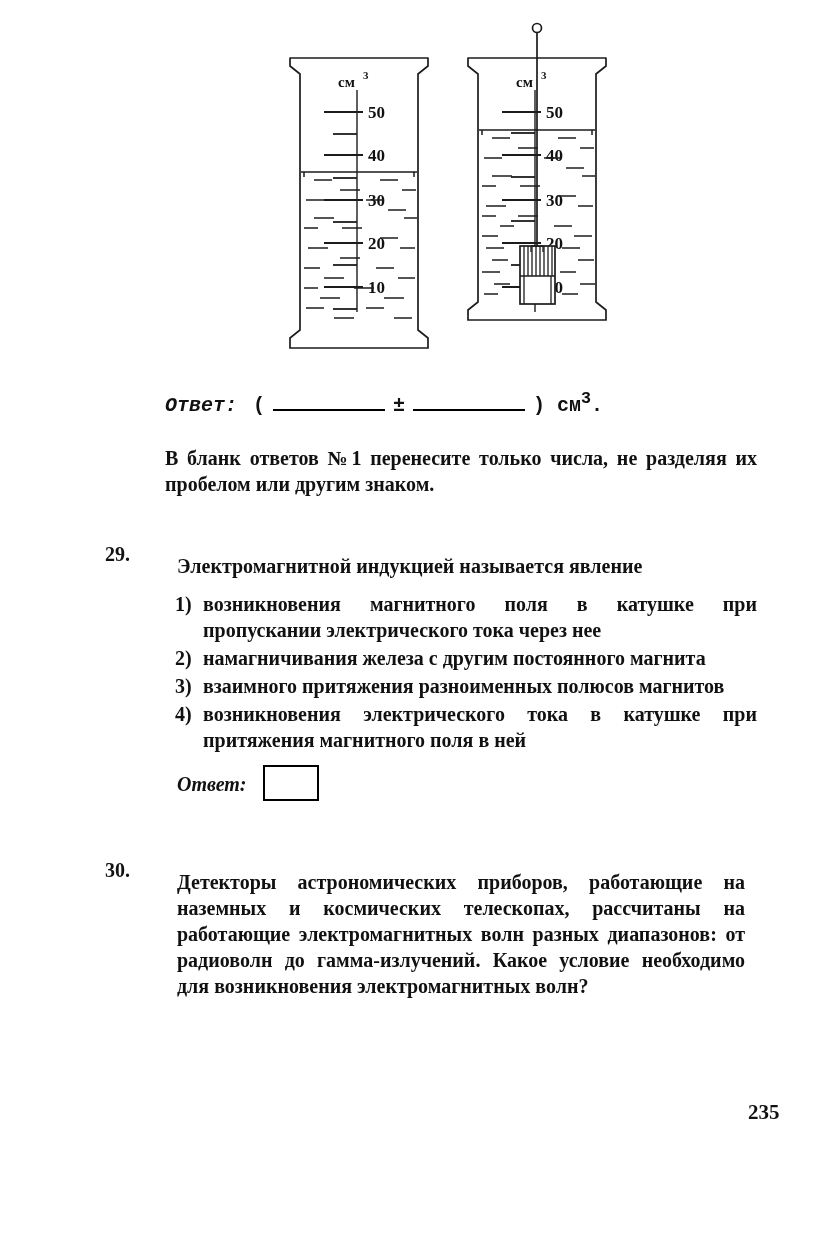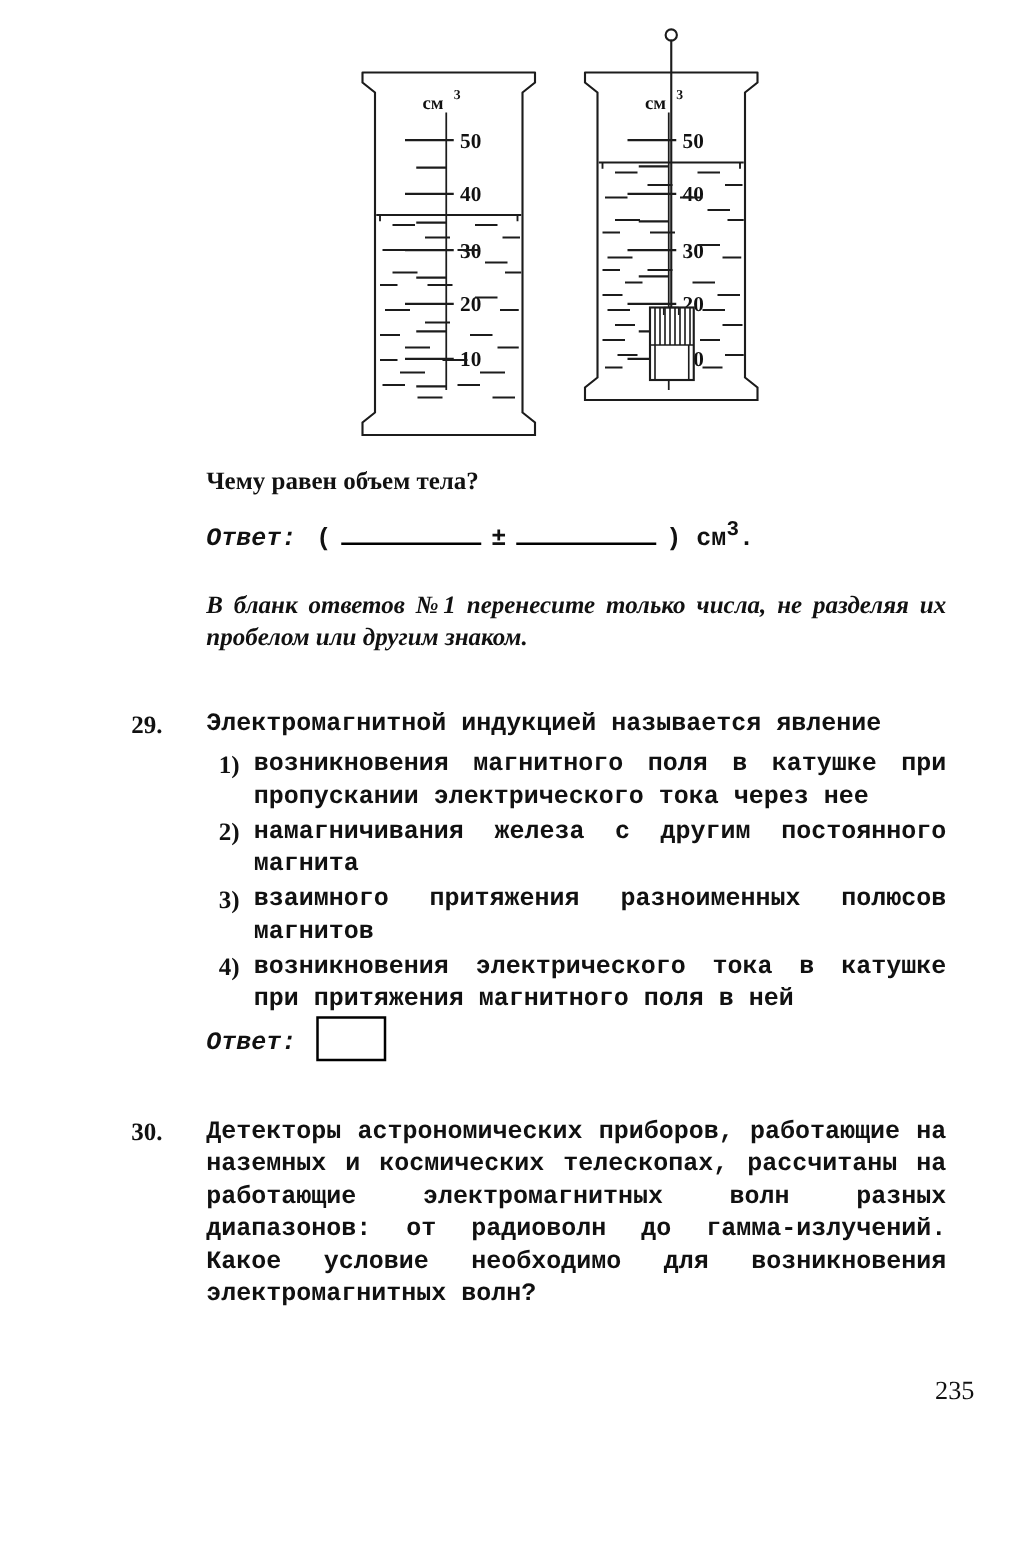--- a/index.html
+++ b/index.html
@@ -42,39 +42,39 @@
   .answer-line i { margin-right:4px; }
   .blank {
     display:inline-block; width:112px; height:14px;
     border-bottom:2px solid #000; margin:0 8px;
   }
   .blank-short {
     display:inline-block; width:108px; height:14px;
     border-bottom:2px solid #000; margin:0 6px 0 8px;
   }
   .instruction {
-    margin:26px 0 0 0; font-style:italic; font-weight:bold;
+    margin:26px 0 0 0; font-weight:bold;
     text-align:justify;
   }
   .q { display:flex; margin-top:44px; }
   .qn { width:60px; flex:none; font-weight:bold; }
   .qb { flex:1; min-width:0; }
-  .qb > p { margin:0; text-align:justify;font-family:Liberation Mono, monospace; }
+  .qb > p { margin:12px; text-align:justify; }
   .opts { margin-top:6px; margin-left:10px; }
   .opt { display:flex; margin-top:2px; }
   .on { width:28px; flex:none; }
-  .ot { flex:1; text-align:justify;font-family:Liberation Mono, monospace; }
+  .ot { flex:1; text-align:justify; }
   .ansline { margin:22px 0 0 0; }
   .ansbox {
     display:inline-block; width:52px; height:32px;
     border:2px solid #000; vertical-align:-10px; margin-left:16px;
   }
   .pagenum {
     position:absolute; left:748px; top:1100px;
-    font-size:21px; font-weight:400;
+    font-size:21px; font-weight:700;
   }
 </style>
 </head>
 <body>
 
 <div class="page">
 
   <svg class="cyl" style="left:284px; top:50px;" width="150" height="300" viewBox="0 0 150 300">
     <g class="glass">
       <path d="M6,8 H144 M6,8 V16 L16,24 M144,8 V16 L134,24 M16,24 V280 M134,24 V280 M16,280 L6,288 V298 H144 V288 L134,280"></path>
@@ -211,21 +211,20 @@
         <line x1="90" y1="226" x2="90" y2="256"></line>
         <line x1="58" y1="256" x2="93" y2="256"></line>
         <line x1="62" y1="256" x2="62" y2="284"></line>
         <line x1="89" y1="256" x2="89" y2="284"></line>
       </g>
     </g>
   </svg>
 
   <div class="content">
 
-    <p class="prompt indent">Чему равен объем тела?</p>
 
     <p class="answer-line indent">
       <i>Ответ:</i>
       <span>(</span><span class="blank"></span><span>±</span><span class="blank"></span><span>)</span>
       <span>см</span><sup>3</sup><span>.</span>
     </p>
 
     <p class="instruction indent">В бланк ответов №1 перенесите только числа, не разделяя их пробелом или другим знаком.</p>
 
     <div class="q">

